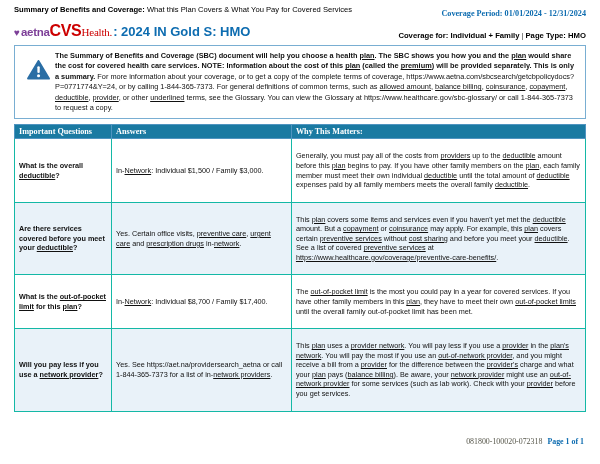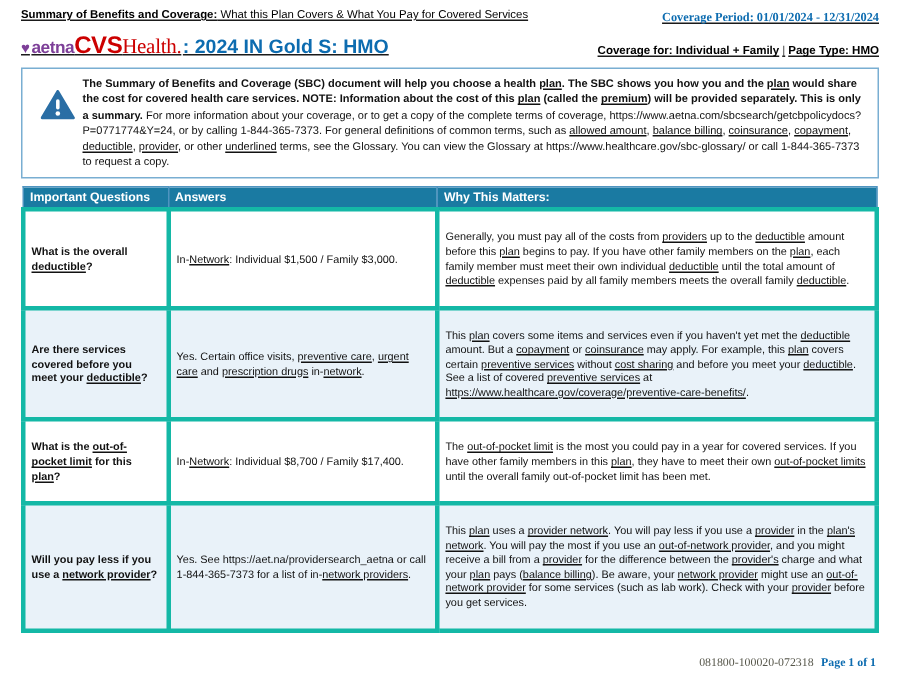--- a/index.html
+++ b/index.html
@@ -11,29 +11,29 @@
   }
   .page {
     position: relative;
     width: 600px; height: 464px;
     padding: 5px 14px 0 14px;
     overflow: hidden;
     background: #fff;
   }
 
   
-  .header { display: flex; justify-content: space-between; align-items: center; text-decoration: underline; }
+  .header { display: flex; justify-content: space-between; align-items: flex-end; }
   .header-left { max-width: 400px; }
   .doc-title { font-size: 7.6px; line-height: 1.3; color: #000; }
   .doc-title .bold { font-weight: bold; }
   .logo-line { margin-top: 7px; display: flex; align-items: baseline; white-space: nowrap; }
   .heart { color: #7d3f98; font-size: 10px; margin-right: 1px; }
   .aetna { color: #7d3f98; font-weight: bold; font-size: 11.5px; letter-spacing: -0.3px; }
   .cvs { color: #cc0000; font-weight: 900; font-size: 16px; letter-spacing: -0.3px; }
-  .health { color: #cc0000; font-size: 14px; font-family: "Liberation Serif", serif; letter-spacing: -0.2px; }
+  .health { color: #cc0000; font-size: 11px; font-family: "Liberation Serif", serif; letter-spacing: -0.2px; }
   .plan-name { color: #0d6cb0; font-weight: bold; font-size: 13px; margin-left: 1px; }
   .header-right { text-align: right; padding-top: 1px; }
   .coverage-period {
     color: #0d6cb0; font-weight: bold; font-size: 8.2px;
     font-family: "Liberation Serif", serif;
   }
   .coverage-for { margin-top: 13px; font-size: 7.7px; font-weight: bold; color: #000; }
   .coverage-for .divider { font-weight: normal; color: #444; padding: 0 2px; }
 
   
@@ -53,30 +53,30 @@
   
   .sbc-table {
     width: 100%;
     margin-top: 5px;
     border-collapse: collapse;
     table-layout: fixed;
   }
   .sbc-table th {
     background: #1a7aa2;
     color: #ffffff;
-    font-family: Liberation Sans, sans-serif;
+    font-family: Liberation Serif, serif;
     font-weight: bold;
     font-size: 8.2px;
     text-align: left;
     padding: 2px 4px;
     border: 1px solid #4f94c0;
     height: 13px;
   }
   .sbc-table td {
-    border: 3px solid #14b8a6;
+    border: 1px solid #14b8a6;
     font-size: 7.25px;
     line-height: 1.32;
     padding: 12px 4px;
     vertical-align: middle;
     color: #111;
   }
   .sbc-table td.q { font-weight: bold; }
   .sbc-table tbody tr:nth-child(even) td { background: #e9f2f9; }
   .col1 { width: 17%; }
   .col2 { width: 31.5%; }

